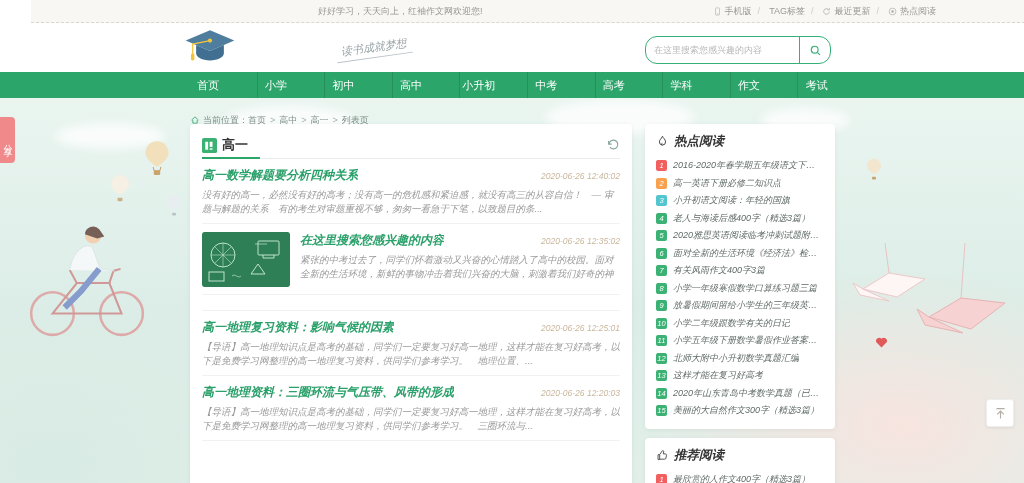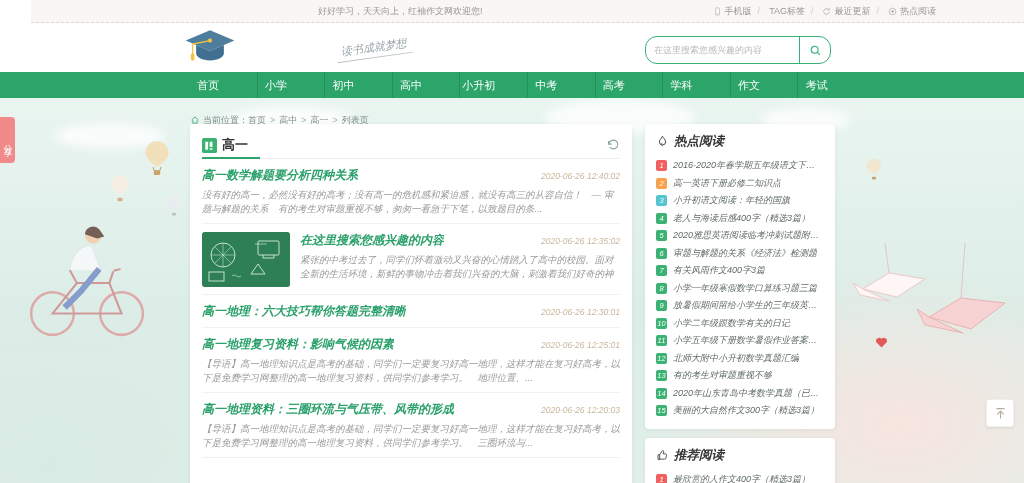--- a/index.html
+++ b/index.html
@@ -294,24 +294,20 @@
         <div class="body">
           <div class="art-head">
      <a class="art-title">在这里搜索您感兴趣的内容</a>
      <span class="art-date">2020-06-26 12:35:02</span>
           </div>
    <div class="art-desc">紧张的中考过去了，同学们怀着激动又兴奋的心情踏入了高中的校园。面对全新的生活环境，新鲜的事物冲击着我们兴奋的大脑，刺激着我们好奇的神经。但是，随着时间的流逝，随...</div>
         </div>
       </div>
       <div class="article">
         <div class="body">
-          <div class="art-head">
-     <a class="art-title">高一地理：六大技巧帮你答题完整清晰</a>
-     <span class="art-date">2020-06-26 12:30:01</span>
-          </div>
         </div>
       </div>
       <div class="article">
         <div class="body">
           <div class="art-head">
      <a class="art-title">高一地理复习资料：影响气候的因素</a>
      <span class="art-date">2020-06-26 12:25:01</span>
           </div>
    <div class="art-desc">【导语】高一地理知识点是高考的基础，同学们一定要复习好高一地理，这样才能在复习好高考，以下是免费学习网整理的高一地理复习资料，供同学们参考学习。　地理位置、...</div>
         </div>
@@ -355,21 +351,21 @@
         <div class="side-item">
        <span class="badge" style="background:#3bb273">4</span>
        <span class="side-label">老人与海读后感400字（精选3篇）</span>
         </div>
         <div class="side-item">
        <span class="badge" style="background:#3bb273">5</span>
        <span class="side-label">2020雅思英语阅读临考冲刺试题附答案</span>
         </div>
         <div class="side-item">
        <span class="badge" style="background:#3bb273">6</span>
-       <span class="side-label">审题与解题的关系《经济法》检测题</span>
+       <span class="side-label">面对全新的生活环境《经济法》检测题</span>
         </div>
         <div class="side-item">
        <span class="badge" style="background:#3bb273">7</span>
        <span class="side-label">有关风雨作文400字3篇</span>
         </div>
         <div class="side-item">
        <span class="badge" style="background:#3bb273">8</span>
        <span class="side-label">小学一年级寒假数学口算练习题三篇</span>
         </div>
         <div class="side-item">
@@ -383,21 +379,21 @@
         <div class="side-item">
        <span class="badge" style="background:#3bb273">11</span>
        <span class="side-label">小学五年级下册数学暑假作业答案【20-61</span>
         </div>
         <div class="side-item">
        <span class="badge" style="background:#3bb273">12</span>
        <span class="side-label">北师大附中小升初数学真题汇编</span>
         </div>
         <div class="side-item">
        <span class="badge" style="background:#3bb273">13</span>
-       <span class="side-label">有的考生对审题重视不够</span>
+       <span class="side-label">这样才能在复习好高考</span>
         </div>
         <div class="side-item">
        <span class="badge" style="background:#3bb273">14</span>
        <span class="side-label">2020年山东青岛中考数学真题（已公布）</span>
         </div>
         <div class="side-item">
        <span class="badge" style="background:#3bb273">15</span>
        <span class="side-label">美丽的大自然作文300字（精选3篇）</span>
         </div>
       </div>

